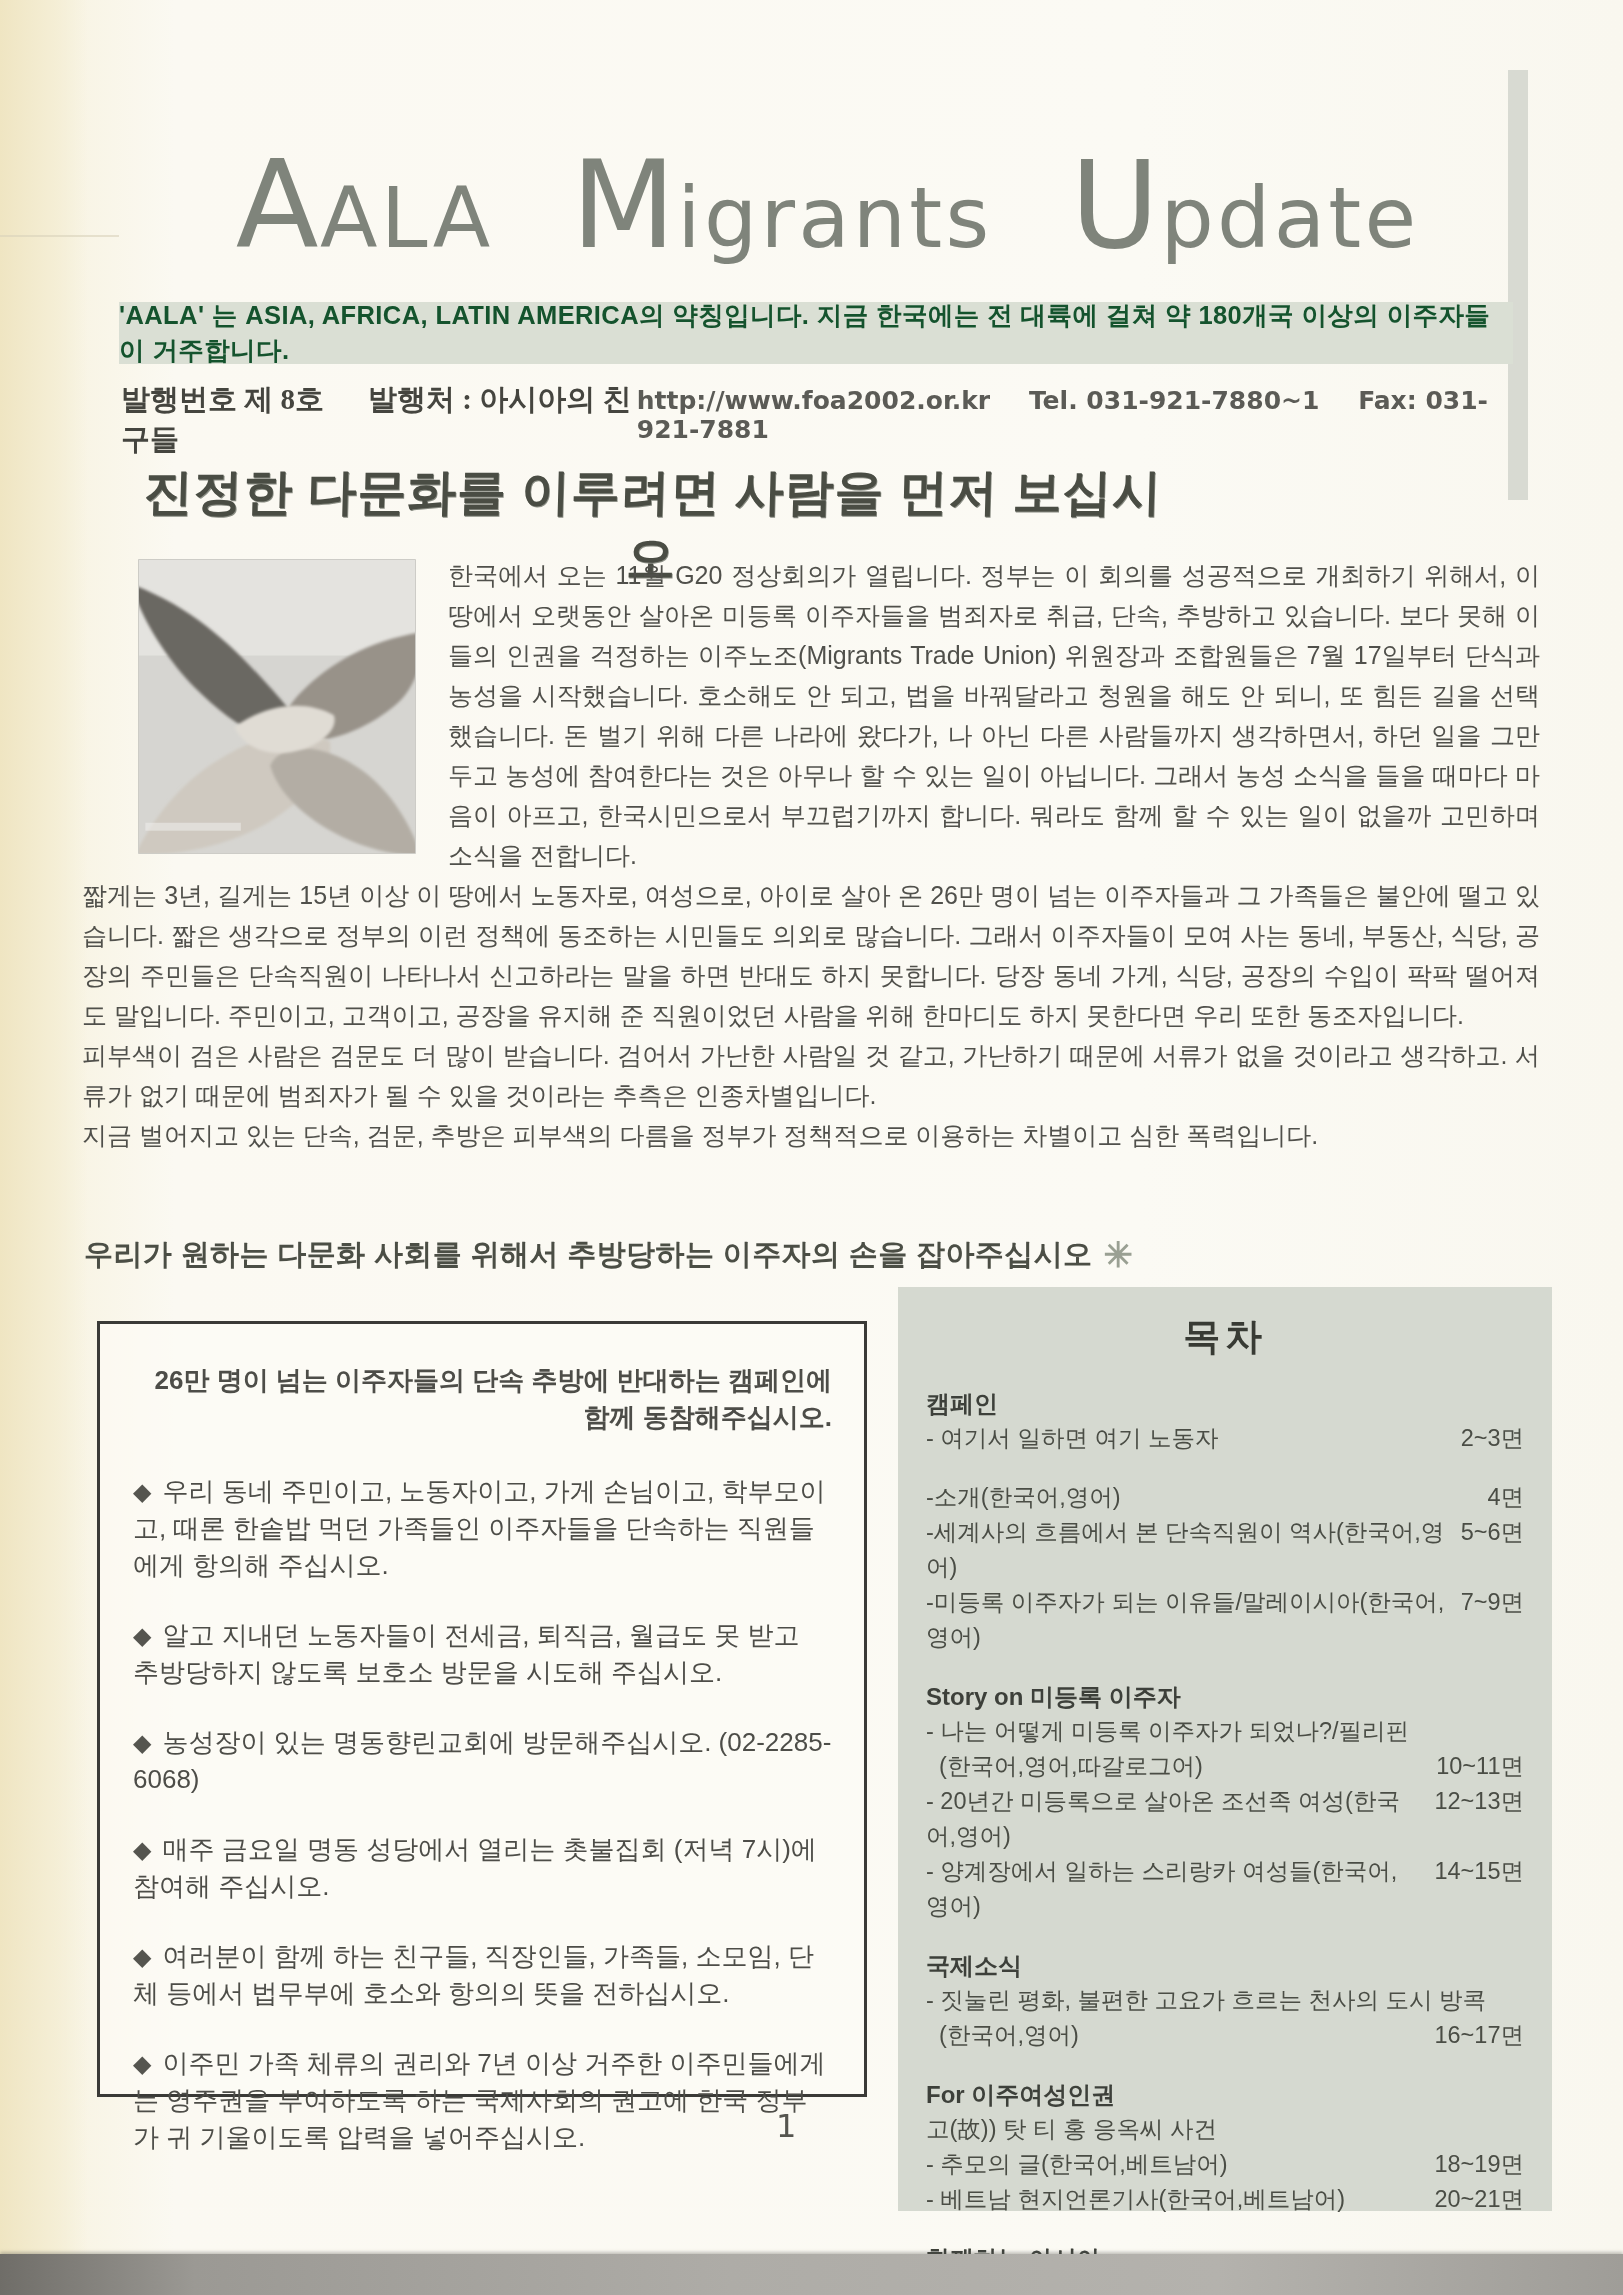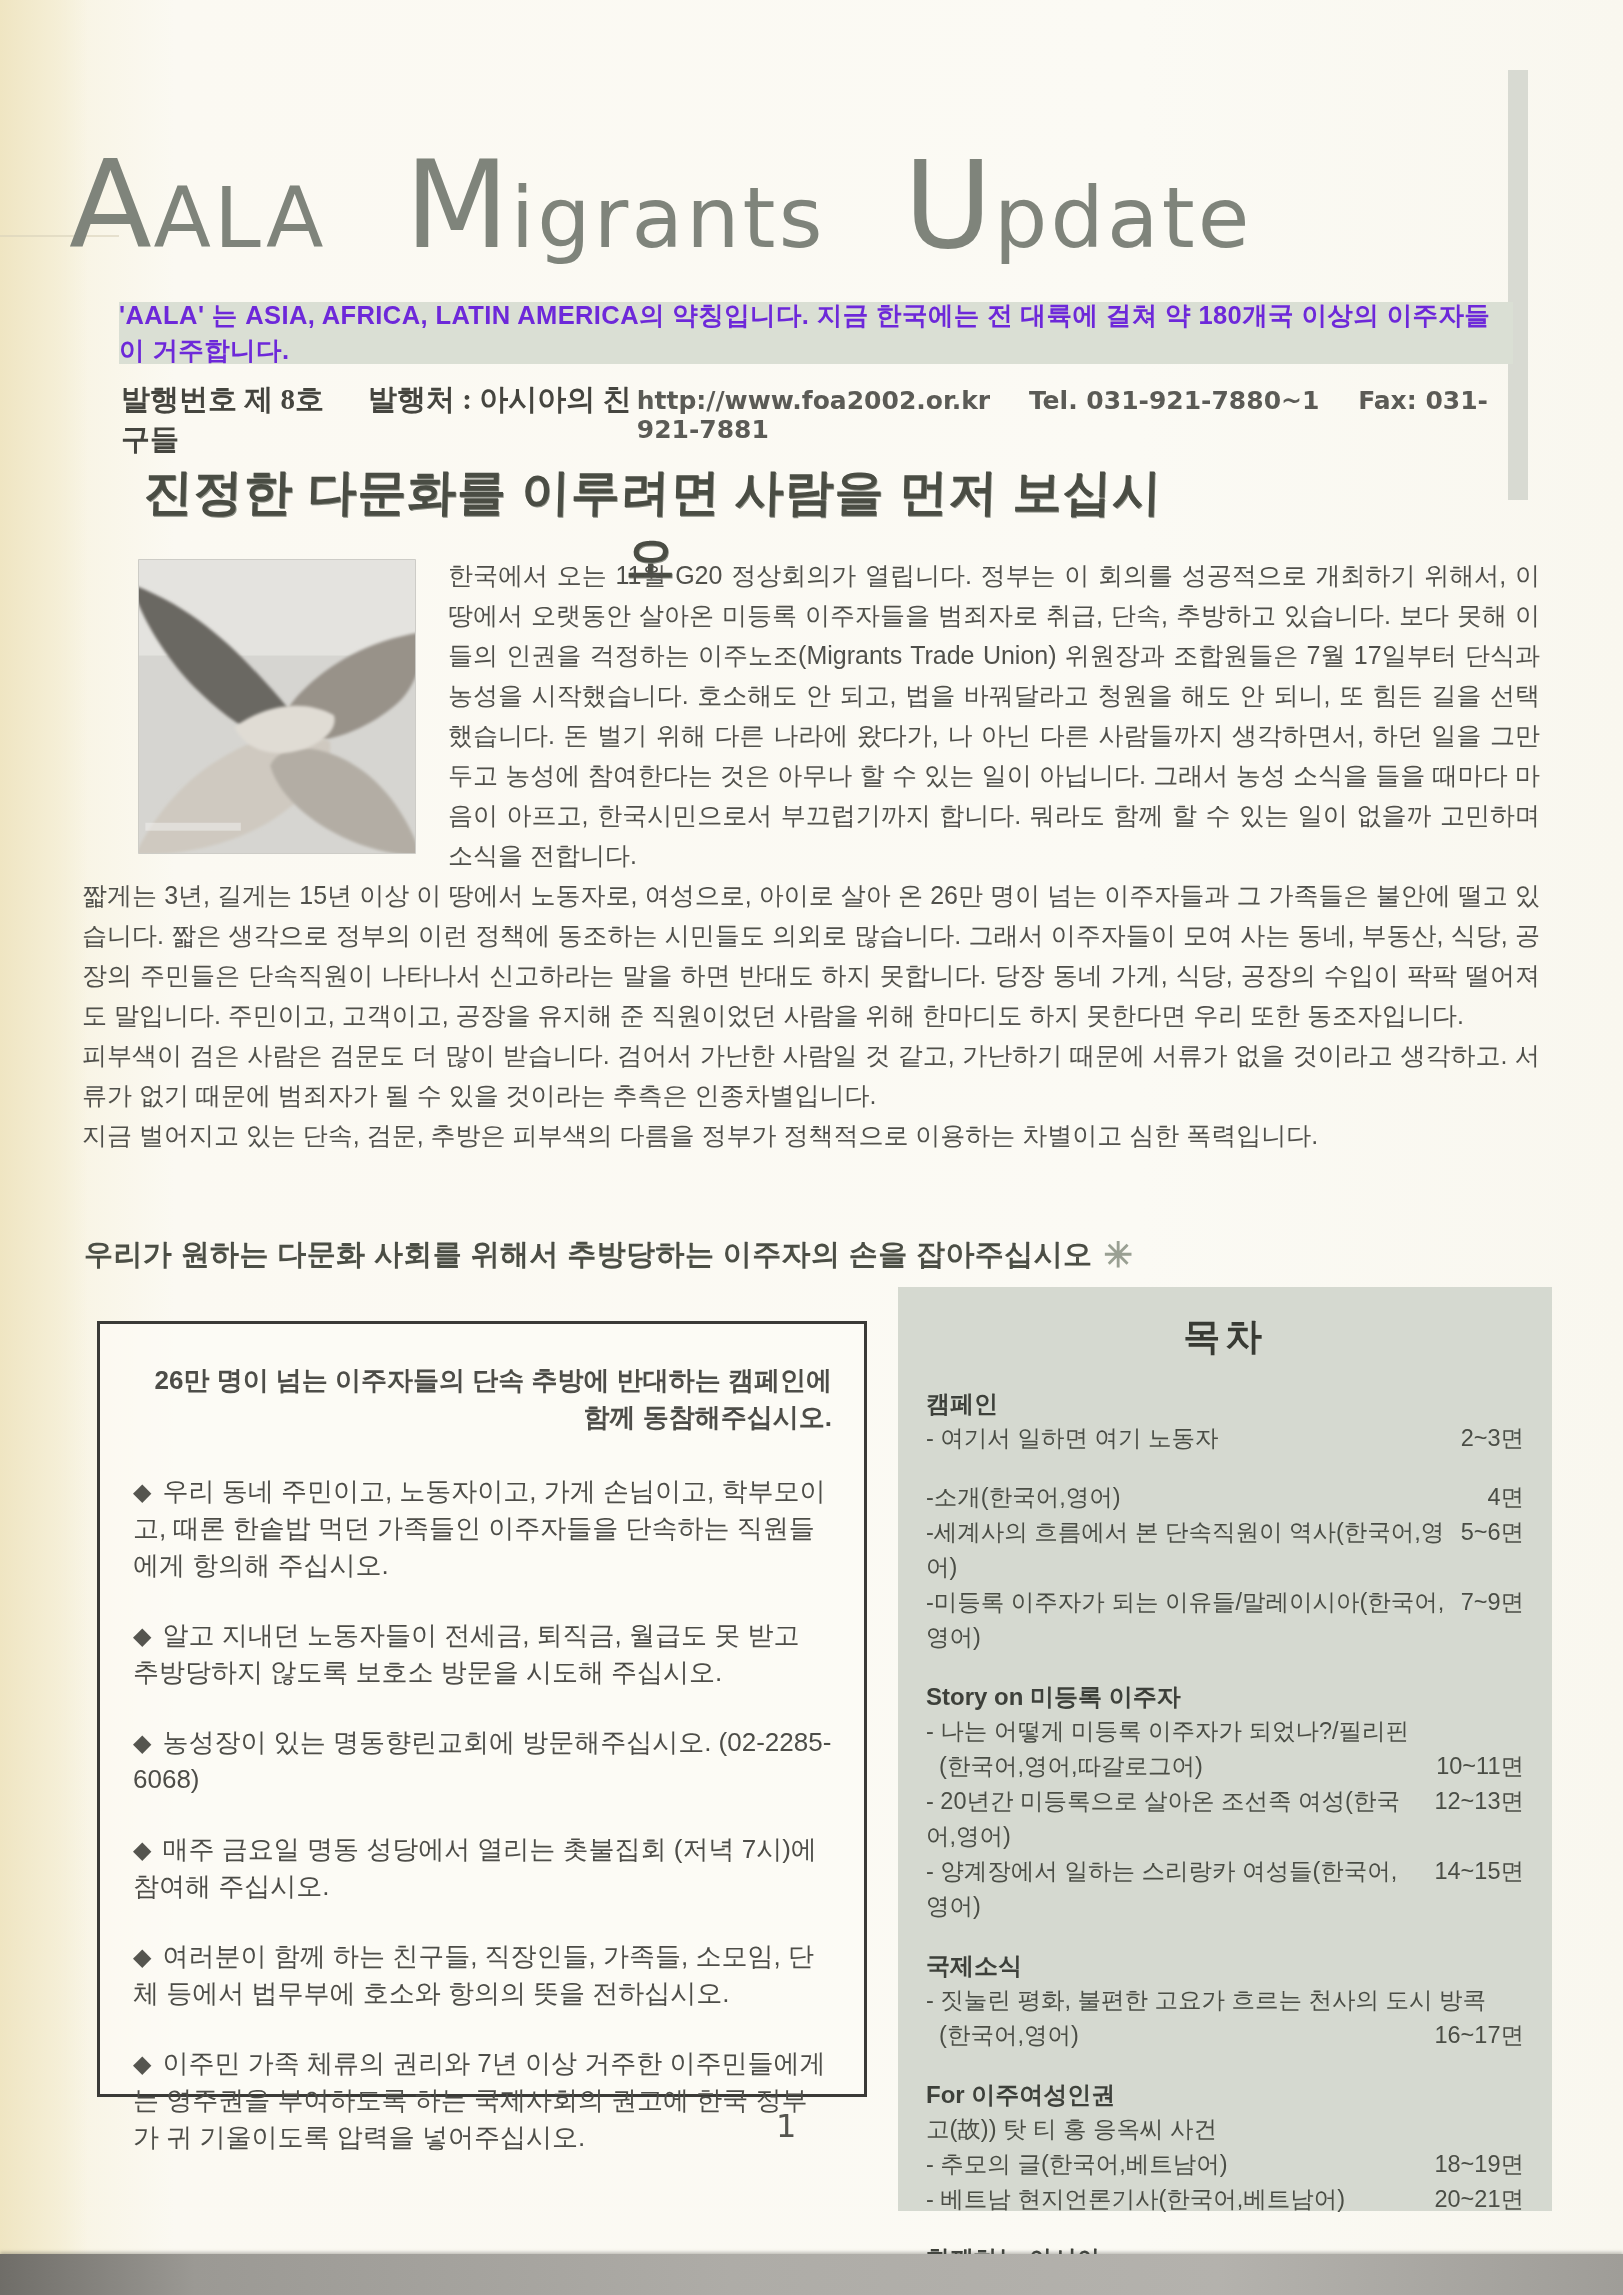--- a/index.html
+++ b/index.html
@@ -16,30 +16,30 @@
   .scan-left{position:absolute;left:0;top:0;width:88px;height:100%;
     background:linear-gradient(90deg,#efe5c2,#f4edd3 55%,rgba(251,249,242,0));}
   .scan-bottom{position:absolute;left:0;bottom:0;height:41px;width:100%;
     background:linear-gradient(90deg,#6f6d68 0%,#9b9994 12%,#aeaca7 45%,#b4b2ad 75%,#9f9d98 100%);
     box-shadow:0 -2.4px 3.2px rgba(90,88,84,.35);}
   .scan-band-right{position:absolute;left:1508px;top:70px;width:20px;height:430px;
     background:#ccd0c8;opacity:.75;}
   .scan-crease{position:absolute;left:0;top:235px;width:119px;height:2.4px;background:#d8d2bb;opacity:.6;}
 
   
-  .masthead{position:absolute;left:0;right:0;top:145px;text-align:left;padding-left:32px;
+  .masthead{position:absolute;left:0;right:0;top:145px;text-align:center;padding-left:32px;
     font-family:"DejaVu Sans",sans-serif;color:#7f847b;}
   .masthead .word{display:inline-block;margin:0 37px;white-space:nowrap;}
   .masthead .cap{font-size:121px;line-height:1;letter-spacing:1.6px;}
   .masthead .rest{font-size:84px;line-height:1;letter-spacing:3.2px;}
 
   
   .banner{position:absolute;left:119px;top:302px;width:1394px;height:62px;
     background:#dadfd4;display:flex;align-items:center;justify-content:center;
-    font-weight:bold;font-size:25.5px;color:#6d28d9;letter-spacing:0.4px;}
+    font-weight:bold;font-size:25.5px;color:#14532d;letter-spacing:0.4px;}
 
   
   .publine{position:absolute;left:121px;top:380px;width:1408px;
     display:flex;justify-content:space-between;align-items:baseline;}
   .publine .kr{font-family:"Liberation Serif",serif;font-weight:bold;font-size:29px;color:#45453f;}
   .publine .kr .gap{display:inline-block;width:44px;}
   .publine .contact{font-family:"DejaVu Sans",sans-serif;font-weight:bold;font-size:25px;color:#5b5b56;}
   .publine .contact span{margin-left:30px;}
   .publine .contact span:first-child{margin-left:0;text-align:right;}
 

